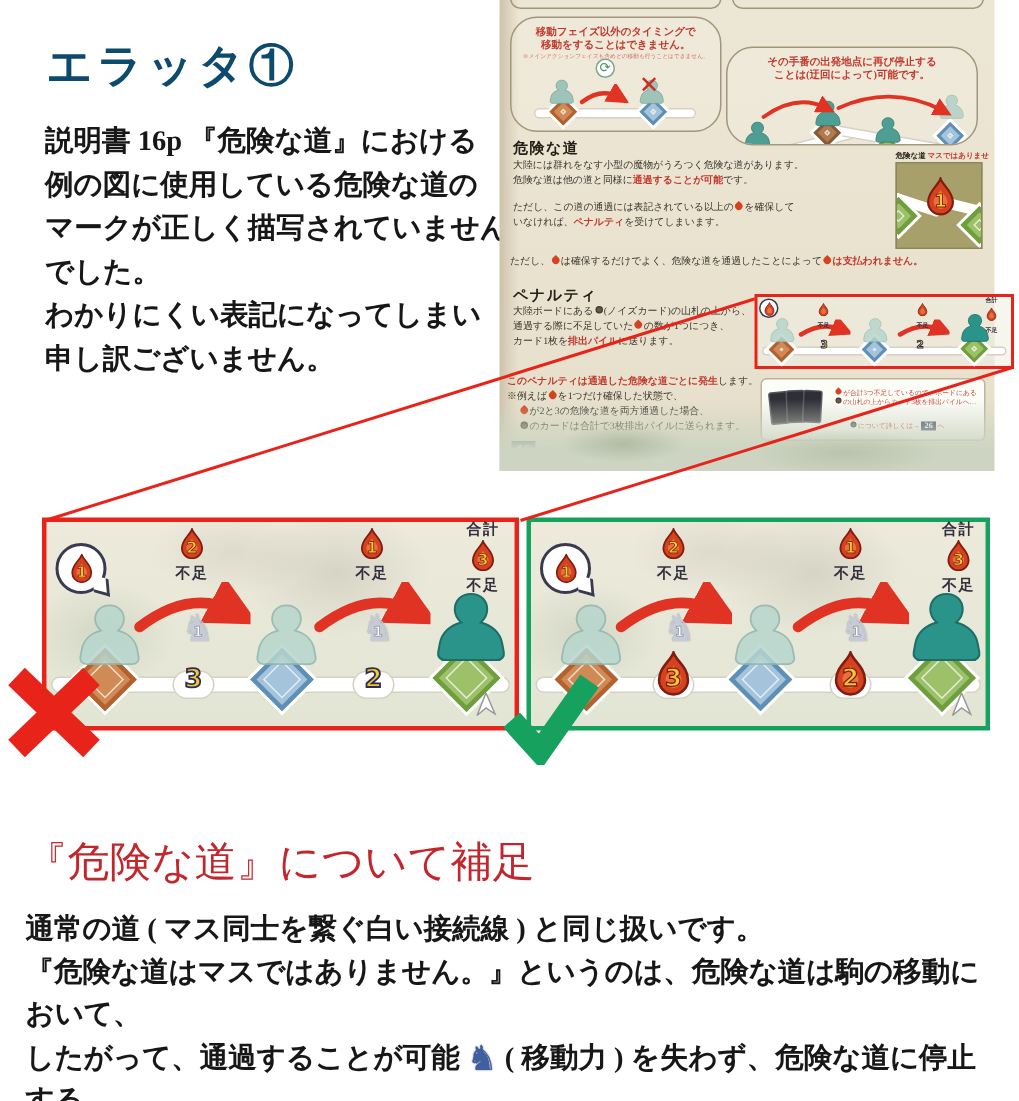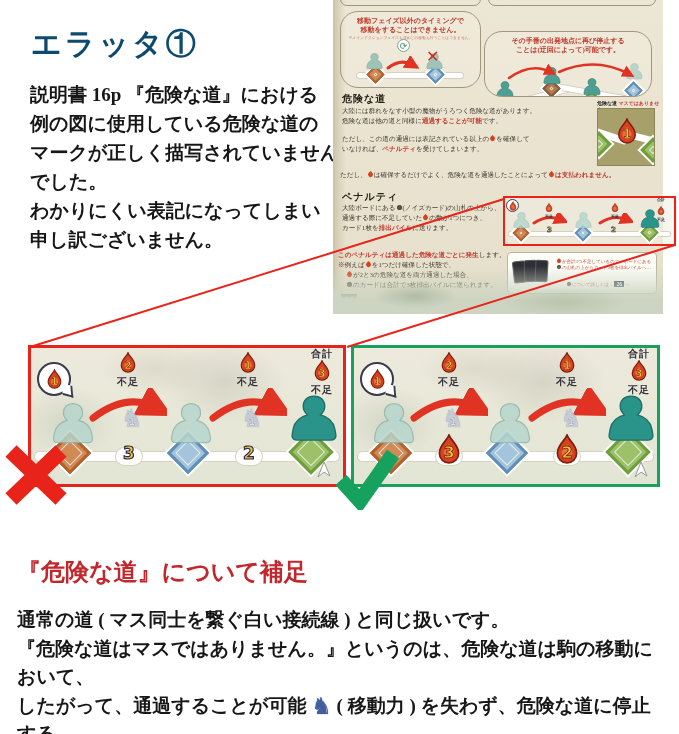--- a/index.html
+++ b/index.html
@@ -84,21 +84,21 @@
   .bubble::after { content:""; position:absolute; right:-4px; bottom:-2px; width:9px; height:9px; background:#fff;
             border-right:2px solid #3a3a4e; border-bottom:2px solid #3a3a4e; transform:rotate(15deg) skew(20deg); }
   .meep { position:absolute; }
   .cursor { position:absolute; }
 
   
   .xmark { left:3px; top:444px; z-index:7; }
   .checkmark { left:333px; top:446px; z-index:7; }
 
   
-  .supp-h { left:17px; top:556px; font-size:24px; font-weight:bold; color:#c1272d; }
+  .supp-h { left:17px; top:556px; font-size:28px; font-weight:normal; color:#c1272d; }
   .supp-p { left:17px; top:606px; width:650px; font-size:19px; font-weight:600; line-height:28.5px; color:#171717; }
   .knight-blue { color:#3f5fa0; font-size:23px; font-family:"DejaVu Sans",sans-serif;
                  text-shadow:0 0 1px #223a6e; vertical-align:-2px; }
 
   
   .mini-lbl { position:absolute; text-align:center; line-height:1; width:20px; }
   .mini-lbl .lbl { display:block; font-size:4px; font-weight:bold; color:#33303e; }
   .mini-num { position:absolute; font-size:7px; font-weight:bold; color:#f0c832;
               -webkit-text-stroke:.6px #2e2c52; font-family:"DejaVu Sans",sans-serif; }
   .mini-bubble { position:absolute; width:13px; height:13px; border:1px solid #3a3a4e; border-radius:50%;

